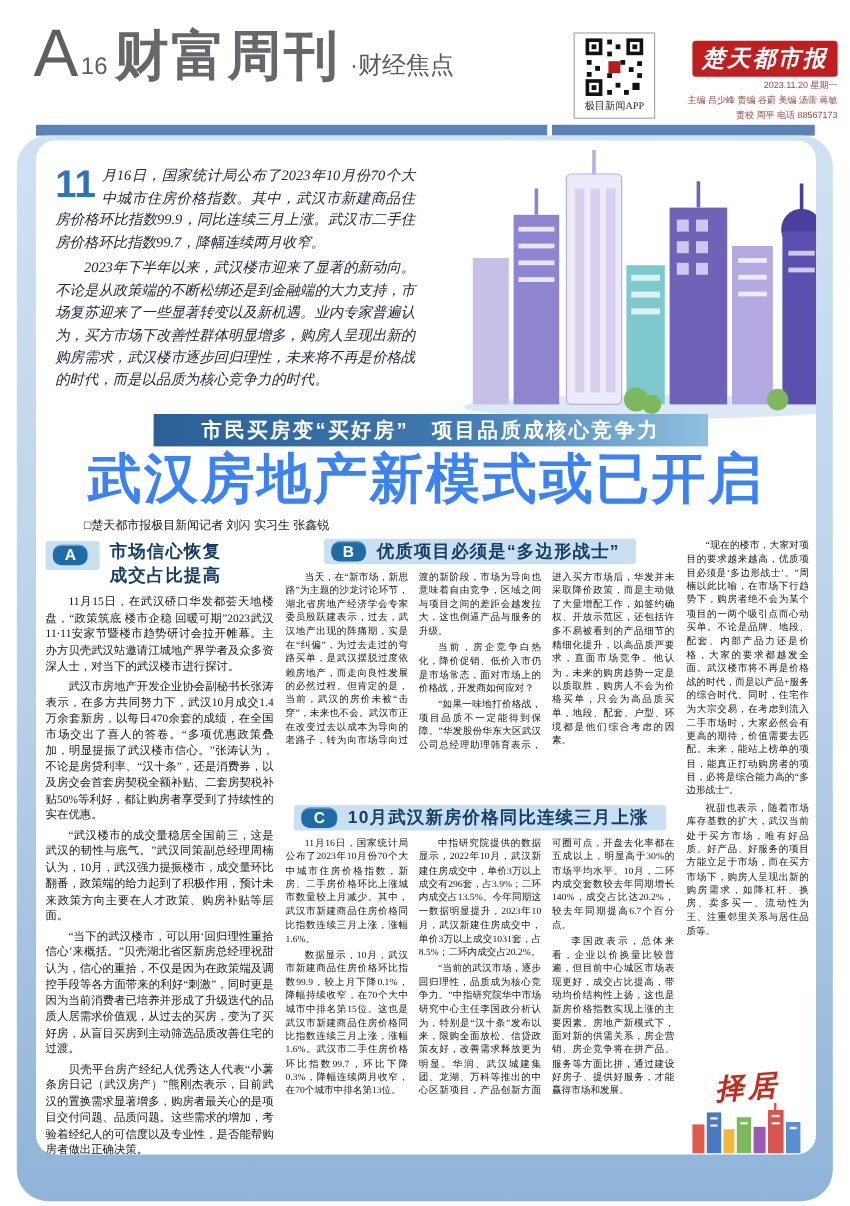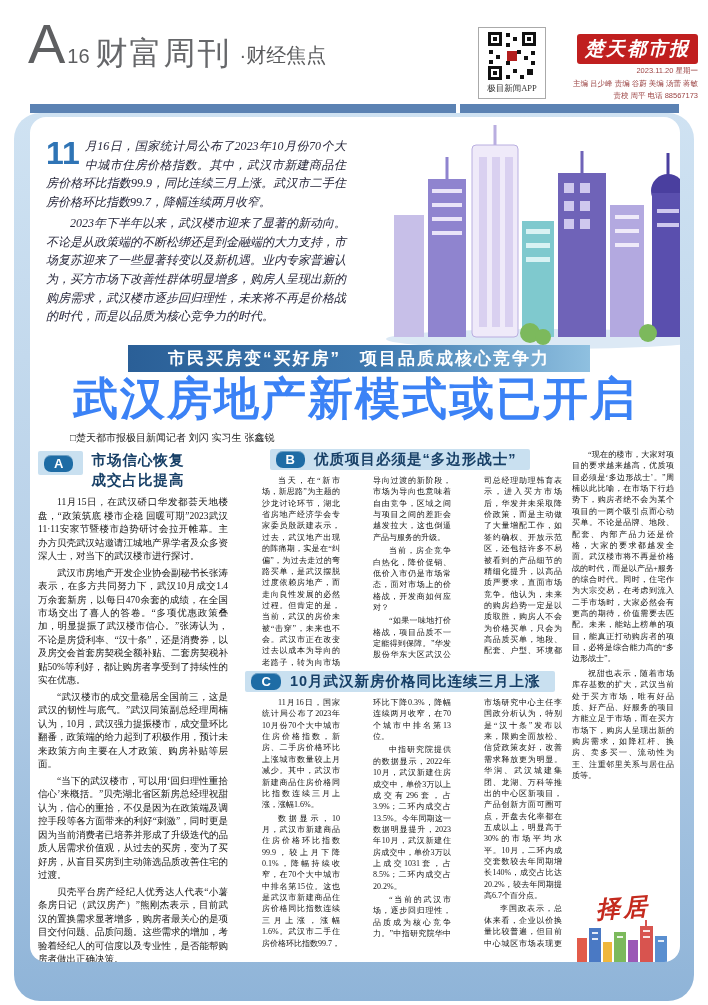--- a/index.html
+++ b/index.html
@@ -6,21 +6,21 @@
   body{width:708px;height:1005px;overflow:hidden;background:#fff;
        font-family:"Liberation Serif","DejaVu Serif",serif;}
   .paper{position:relative;width:708px;height:1005px;background:#fff;}
 
   
   .hdr{position:absolute;top:0;left:0;width:708px;height:104px;background:#fff;}
   .paper-id{position:absolute;left:28px;top:20px;display:flex;align-items:flex-end;
             font-family:"Liberation Sans","DejaVu Sans",sans-serif;color:#5e5f61;}
   .ed-letter{font-size:56px;line-height:.85;font-weight:400;}
   .ed-num{font-size:20px;line-height:1;margin:0 6px 2px 2px;}
-  .ed-name{font-size:32px;line-height:.9;font-weight:400;letter-spacing:2px;color:#66676a;}
+  .ed-name{font-size:45px;line-height:.9;font-weight:700;letter-spacing:2px;color:#66676a;}
   .ed-sub{font-size:20px;line-height:1.1;margin-left:8px;margin-bottom:2px;color:#595a5c;}
 
   .qr-box{position:absolute;left:478px;top:27px;width:66px;height:70px;border:1px solid #aaa;
           display:flex;flex-direction:column;align-items:center;background:#fff;}
   .qr-box svg{margin-top:3px;}
   .qr-cap{font-size:8.5px;color:#333;margin-top:2px;
           font-family:Liberation Serif, serif;}
 
   .masthead{position:absolute;left:560px;top:34px;width:138px;text-align:right;}
   .np-logo{display:inline-block;background:#c01f1f;color:#fff;border-radius:3px;
@@ -75,21 +75,21 @@
   .sec-head .badge{margin:0 9px 0 6px;}
   .sec-title{font-family:"Liberation Sans",sans-serif;font-weight:700;font-size:14.5px;
              color:#173f66;letter-spacing:1px;white-space:nowrap;}
   .center{text-align:center;}
   .body-para{margin:0 0 3px 0;font-size:9px;line-height:1.38;color:#141414;
              text-align:justify;text-indent:2em;}
   .colA .body-para{font-size:9.5px;line-height:1.42;}
   .b-text,.c-text{column-count:3;column-gap:9px;overflow:hidden;}
   .b-text{height:196px;}
   .c-text{height:252px;}
-  .b-text .body-para,.c-text .body-para{font-size:8px;line-height:1.42;margin-bottom:2px;margin-left:24px;}
+  .b-text .body-para,.c-text .body-para{font-size:8px;line-height:1.42;margin-bottom:2px;}
   .side-col{display:flex;flex-direction:column;gap:36px;}
   .side-col .body-para{font-size:8px;line-height:1.42;}
   .corner-logo{margin-top:auto;text-align:center;padding-bottom:2px;}
   .logo-text{font-size:24px;font-weight:700;font-style:italic;color:#c42a1e;
              transform:rotate(-4deg);letter-spacing:3px;line-height:1;}
 </style>
 </head>
 <body>
 
 <div class="paper">

